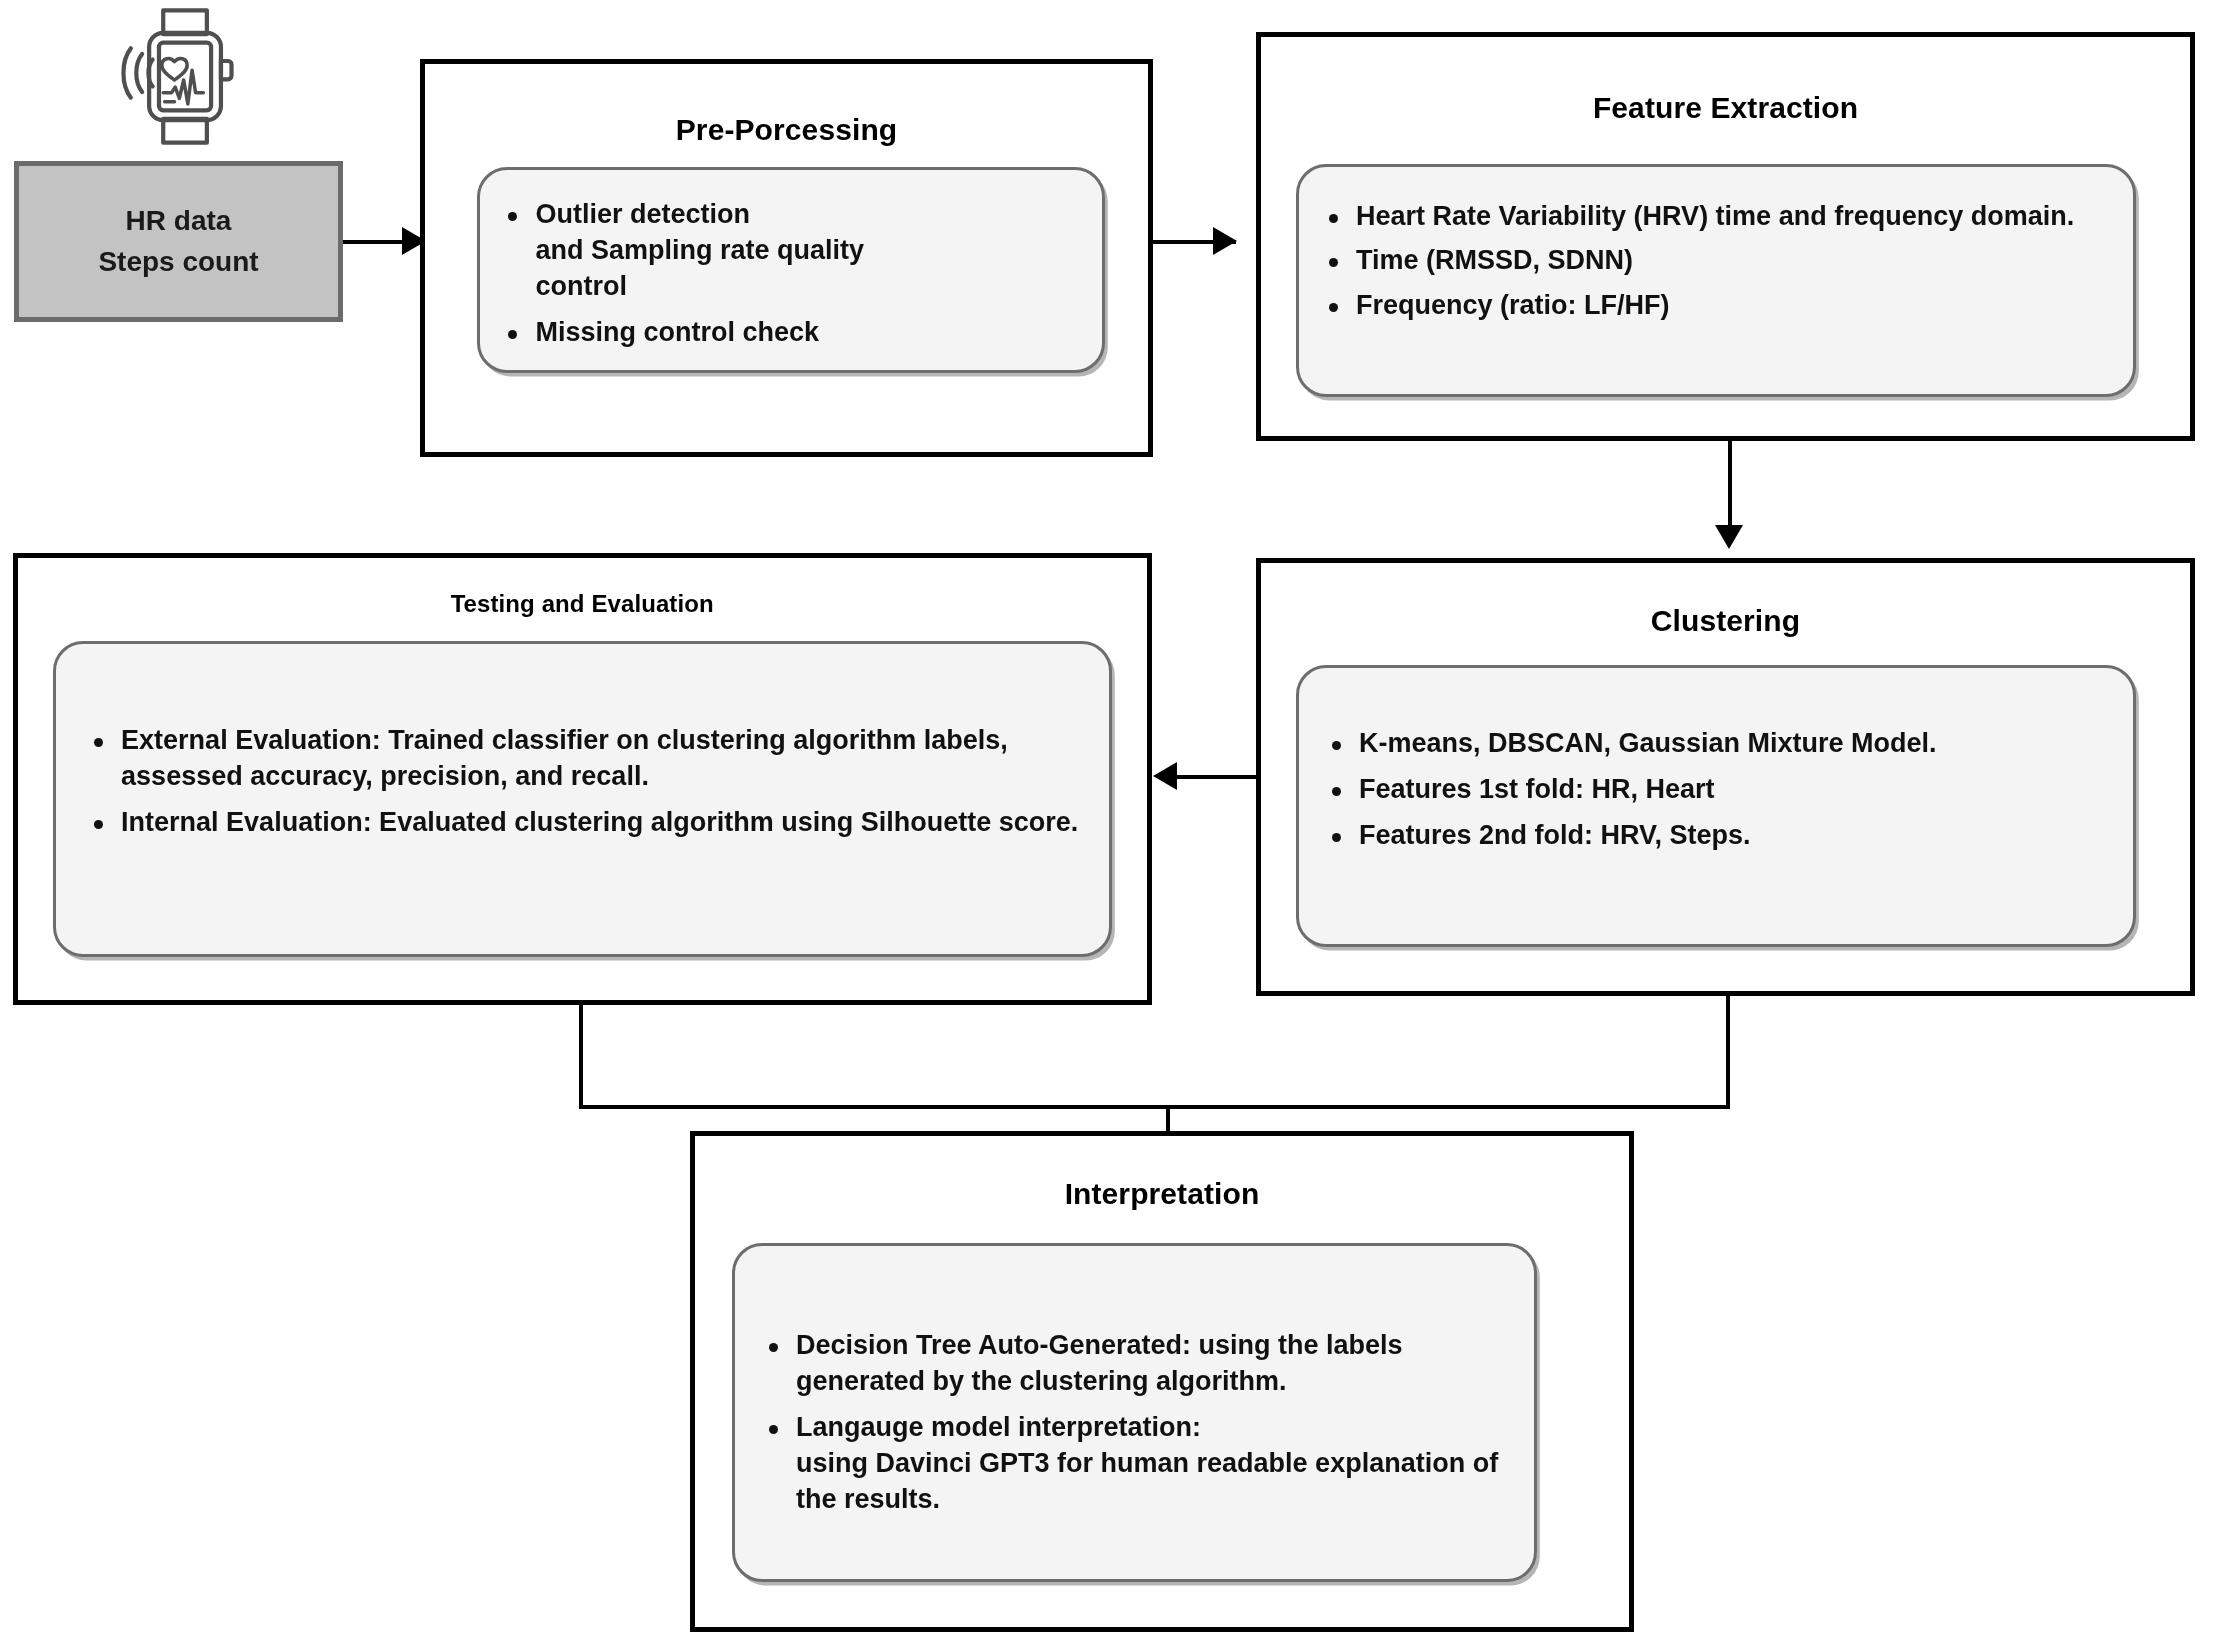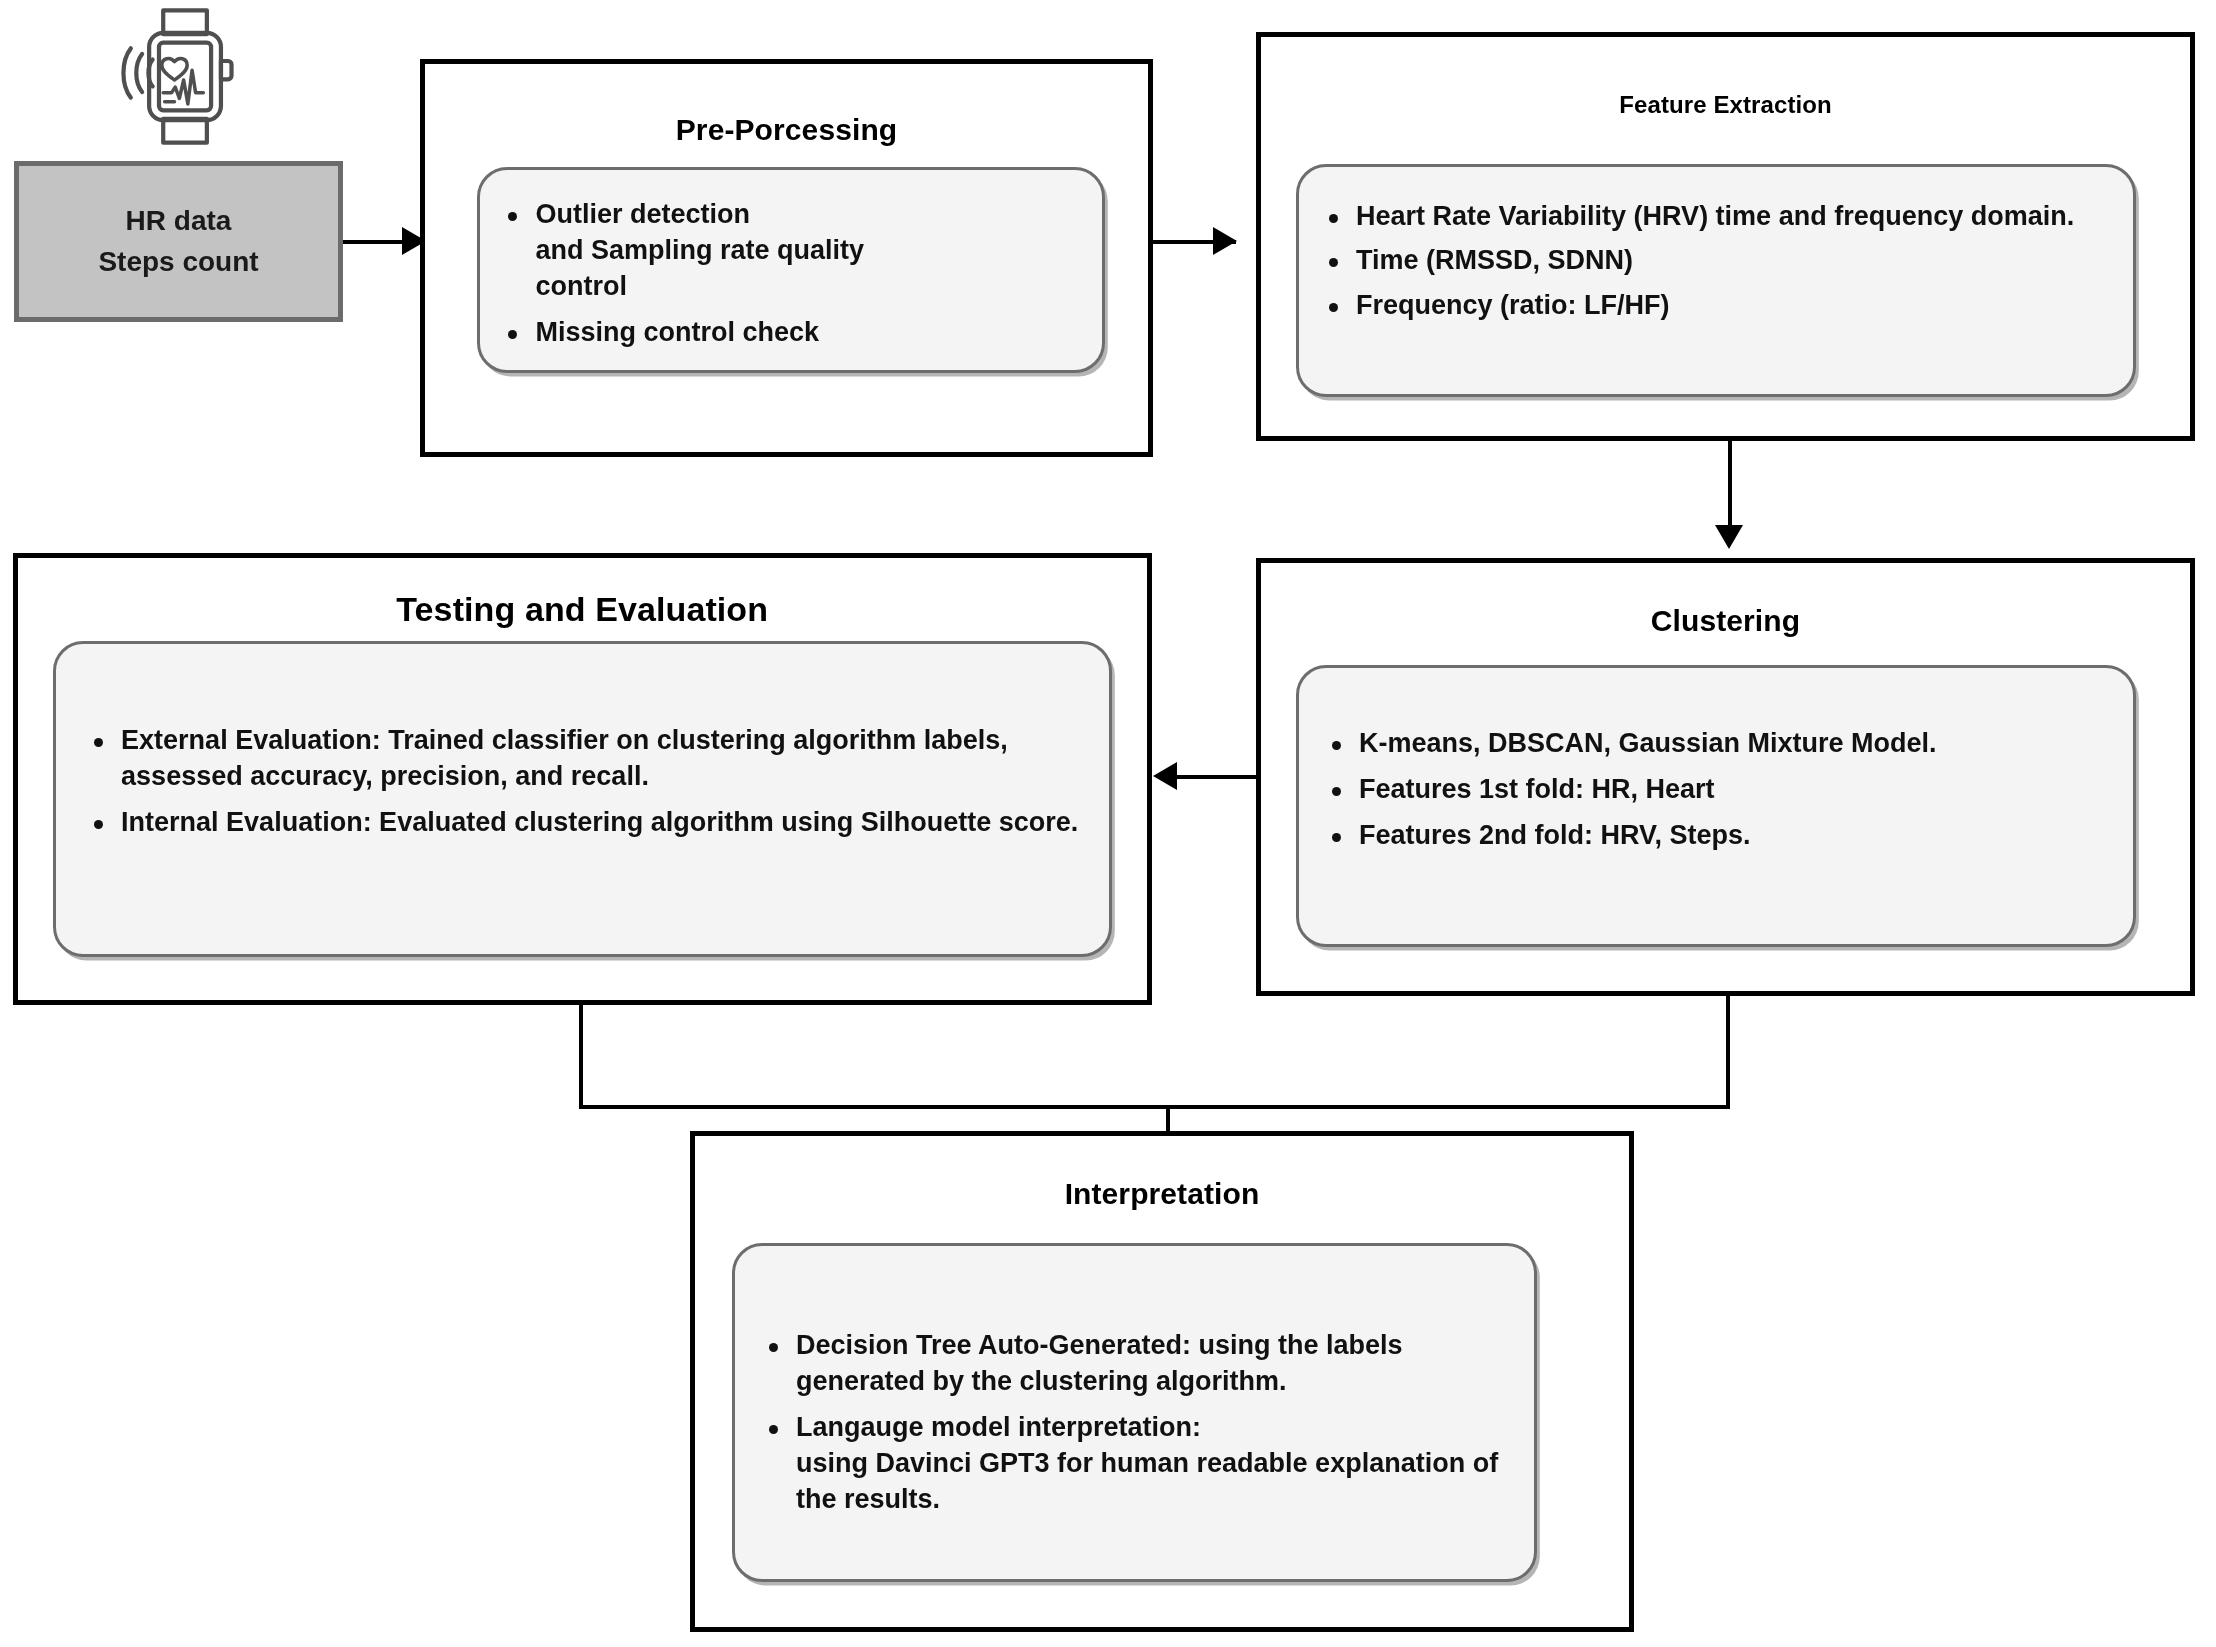--- a/index.html
+++ b/index.html
@@ -177,21 +177,21 @@
           <span>Missing control check</span>
         </li>
       </ul>
     </div>
   </div>
 
   <div class="line-h" style="left:1153px; top:240px; width:83px;"></div>
   <div class="arrow-right" style="left:1213px; top:227px;"></div>
 
   <div class="stage-box" id="stage-feature-extraction" style="left:1256px; top:32px; width:939px; height:409px;">
-    <div class="stage-title" style="top:54px; font-size:24px;">Feature Extraction</div>
+    <div class="stage-title" style="top:54px; font-size:30px;">Feature Extraction</div>
     <div class="inner-panel" style="left:35px; top:127px; width:840px; height:233px;">
       <ul class="bullets" style="margin:32px 21px 0 17px; font-size:27px; line-height:1.33;">
         <li>
           <span>Heart Rate Variability (HRV) time and frequency domain.</span>
         </li>
         <li style="margin-top:8.5px;">
           <span>Time (RMSSD, SDNN)</span>
         </li>
         <li style="margin-top:8.5px;">
           <span>Frequency (ratio: LF/HF)</span>
@@ -217,21 +217,21 @@
           <span>Features 2nd fold: HRV, Steps.</span>
         </li>
       </ul>
     </div>
   </div>
 
   <div class="line-h" style="left:1177px; top:775px; width:80px;"></div>
   <div class="arrow-left" style="left:1153px; top:762px;"></div>
 
   <div class="stage-box" id="stage-testing" style="left:12.7px; top:553px; width:1139px; height:452px;">
-    <div class="stage-title" style="top:32px; font-size:34px;">Testing and Evaluation</div>
+    <div class="stage-title" style="top:32px; font-size:24px;">Testing and Evaluation</div>
     <div class="inner-panel" style="left:35px; top:83px; width:1059px; height:316px;">
       <ul class="bullets" style="margin:79px 24px 0 25.4px; font-size:27px; line-height:1.33;">
         <li>
           <span>External Evaluation: Trained classifier on clustering algorithm labels, assessed accuracy, precision, and recall.</span>
         </li>
         <li style="margin-top:10px;">
           <span>Internal Evaluation: Evaluated clustering algorithm using Silhouette score.</span>
         </li>
       </ul>
     </div>

